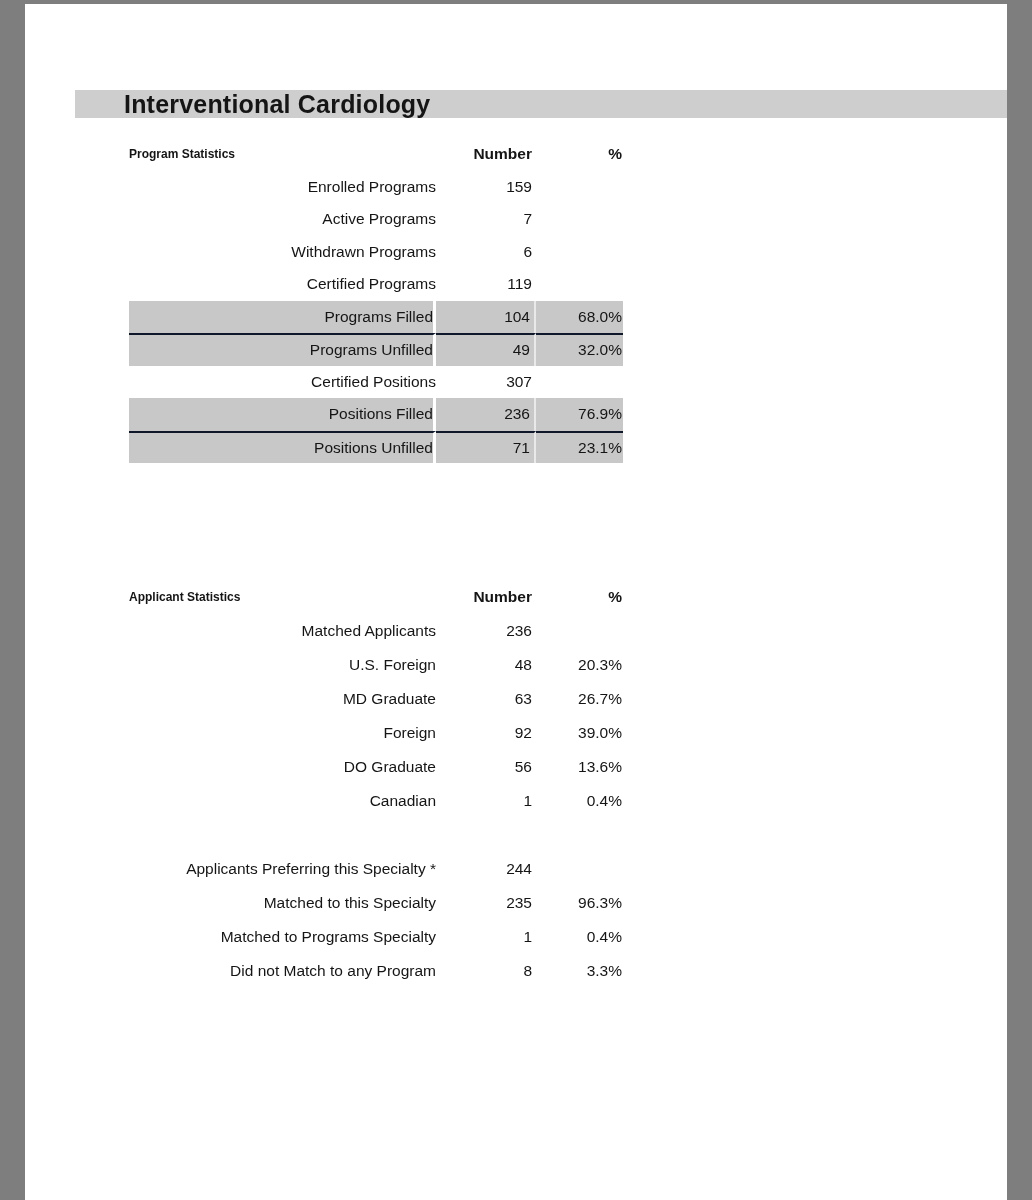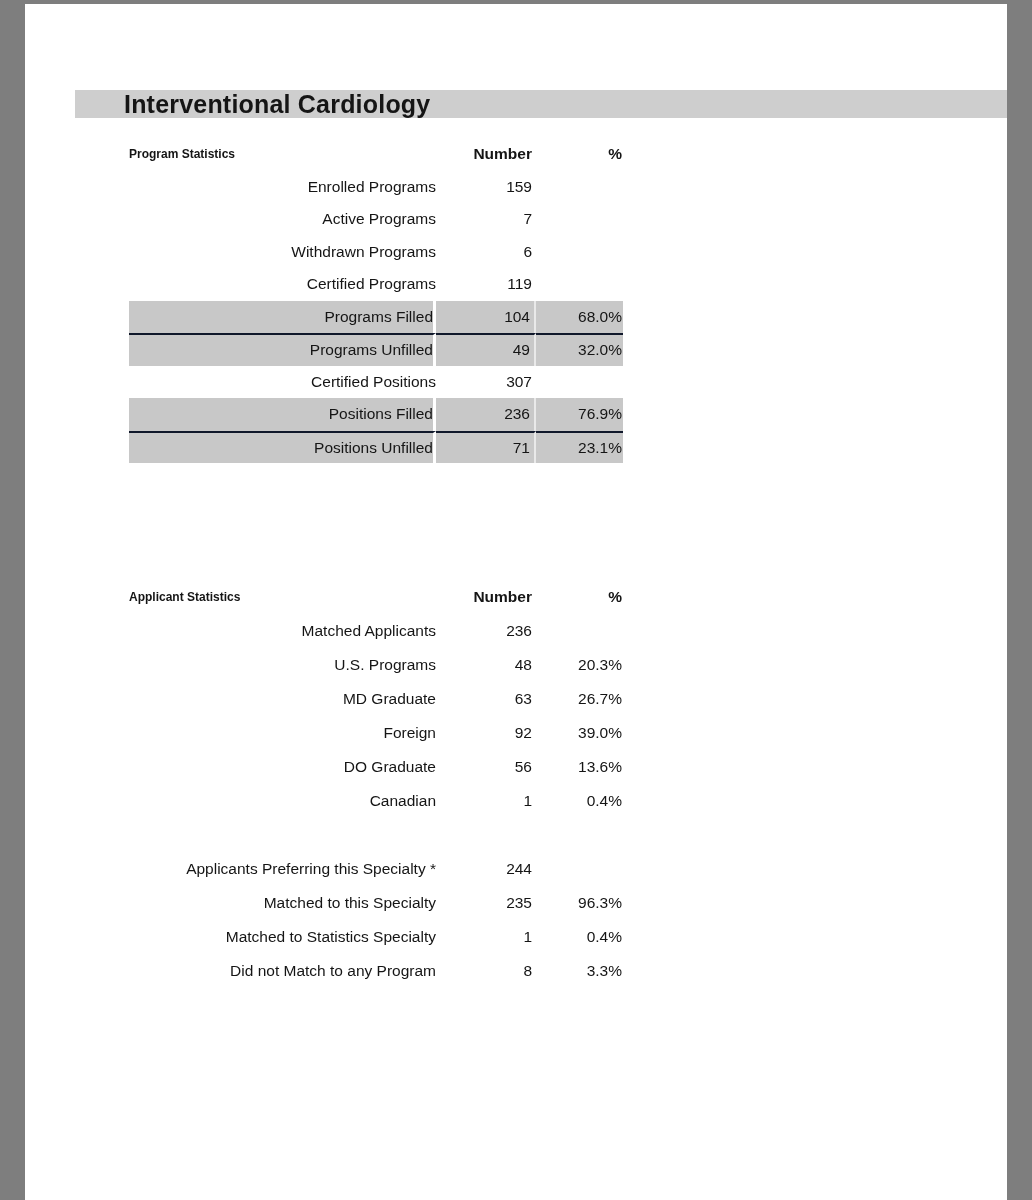--- a/index.html
+++ b/index.html
@@ -153,21 +153,21 @@
         <th class="pct">%</th>
       </tr>
     </thead>
     <tbody>
         <tr class="">
           <td class="label">Matched Applicants</td>
           <td class="num">236</td>
           <td class="pct"></td>
         </tr>
         <tr class="indent">
-          <td class="label">U.S. Programs</td>
+          <td class="label">U.S. Foreign</td>
           <td class="num">48</td>
           <td class="pct">20.3%</td>
         </tr>
         <tr class="indent">
           <td class="label">MD Graduate</td>
           <td class="num">63</td>
           <td class="pct">26.7%</td>
         </tr>
         <tr class="indent">
           <td class="label">Foreign</td>
@@ -191,21 +191,21 @@
           <td class="label">Applicants Preferring this Specialty *</td>
           <td class="num">244</td>
           <td class="pct"></td>
         </tr>
         <tr class="indent">
           <td class="label">Matched to this Specialty</td>
           <td class="num">235</td>
           <td class="pct">96.3%</td>
         </tr>
         <tr class="indent">
-          <td class="label">Matched to Statistics Specialty</td>
+          <td class="label">Matched to Programs Specialty</td>
           <td class="num">1</td>
           <td class="pct">0.4%</td>
         </tr>
         <tr class="indent">
           <td class="label">Did not Match to any Program</td>
           <td class="num">8</td>
           <td class="pct">3.3%</td>
         </tr>
       </tbody>
   </table>

